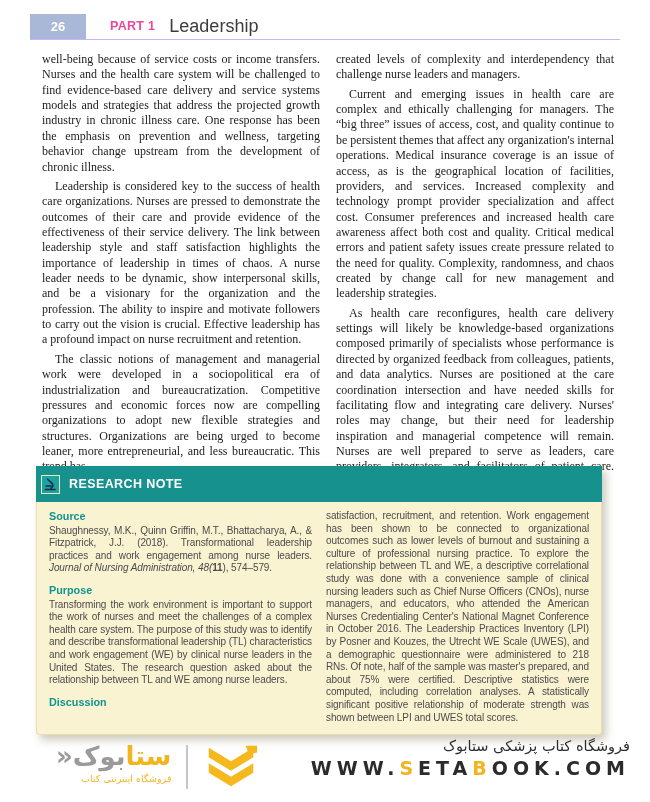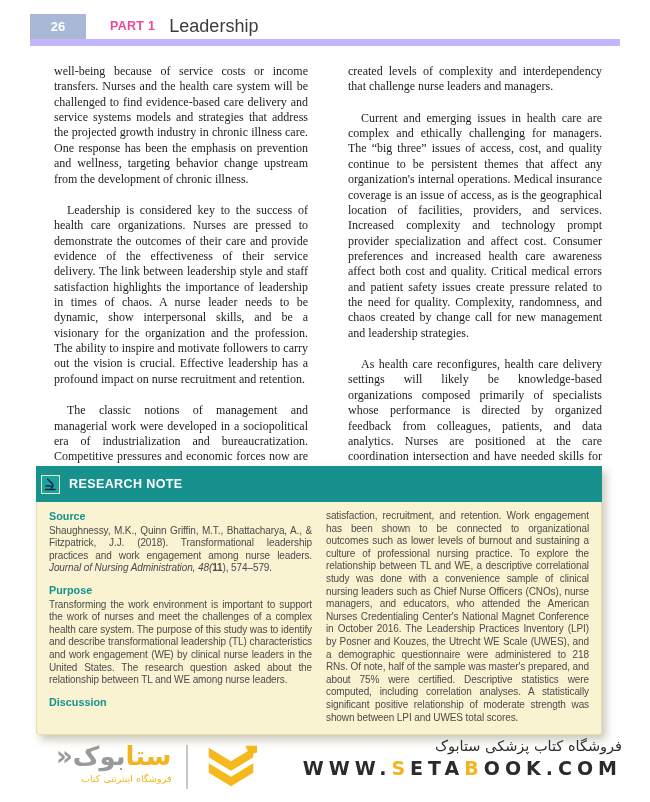--- a/index.html
+++ b/index.html
@@ -4,41 +4,41 @@
 <style>
   html,body { margin:0; padding:0; background:#ffffff; }
   .page {
     position:relative; width:650px; height:802px; background:#ffffff;
     font-family:"Liberation Serif", serif; overflow:hidden; margin:0 auto;
   }
 
   
   .header {
     position:absolute; left:30px; right:30px; top:13px; height:26px;
-    border-bottom:7px solid #c4b5fd; display:flex; align-items:center;
+    border-bottom:1px solid #c4b5fd; display:flex; align-items:center;
   }
   .pagenum {
     width:56px; height:25px; background:#a8b8d6; color:#ffffff;
     font-family:"Liberation Sans",sans-serif; font-weight:bold; font-size:13px;
     display:flex; align-items:center; justify-content:center;
   }
   .part-label {
     margin-left:24px; color:#ec4899; font-family:"Liberation Sans",sans-serif;
     font-weight:bold; font-size:12.5px; letter-spacing:0.3px;
   }
   .part-title {
     margin-left:14px; color:#3c3c3c; font-family:"Liberation Sans",sans-serif; font-size:18px;
   }
 
   
   .columns {
     position:absolute; left:38px; right:32px; top:48px; display:flex; gap:8px;
   }
   .col { flex:1; font-size:12px; line-height:1.28; color:#1c1c1c; text-align:justify; }
-  .col p { margin:16px; }
+  .col p { margin:4px; }
   .col p.indent { text-indent:13px; }
 
   
   .note {
     position:absolute; left:36px; top:466px; width:564px;
     background:#faf3d2; border:1px solid #e9dfae; border-top:none; border-radius:0 0 4px 4px;
     box-shadow:4px 5px 8px rgba(110,100,60,0.35);
   }
   .note-bar {
     height:36px; background:#17918e; display:flex; align-items:center;
@@ -68,21 +68,21 @@
   .footer { position:absolute; left:0; right:0; bottom:6px; height:58px;
             font-family:"DejaVu Sans",sans-serif; }
   .logo { position:absolute; left:56px; top:4px; display:flex; align-items:flex-start; }
   .logo-text { text-align:center; }
   .wordmark { direction:rtl; font-weight:bold; font-size:26px; line-height:1.1; }
   .wordmark .accent { color:#f2b51f; }
   .wordmark .gray { color:#9a9a9a; }
   .tagline { color:#f2b51f; font-size:9.5px; margin-top:2px;text-align:right; }
   .logo-divider { width:2px; height:44px; background:#c6c6c6; margin:3px 13px 0 15px; }
   .chevron { margin-top:1px; }
-  .footer-right { position:absolute; right:28px; top:0; text-align:right; }
+  .footer-right { position:absolute; right:20px; top:0; text-align:right; }
   .store-title { color:#2e2e2e; font-size:14.5px; direction:rtl; }
   .url { margin-top:3px; font-weight:bold; font-size:19px; letter-spacing:5px; color:#2b2b2b; }
   .url .y { color:#f2b51f; }
 </style>
 </head>
 <body>
 
 <div class="page">
 
   <div class="header">

